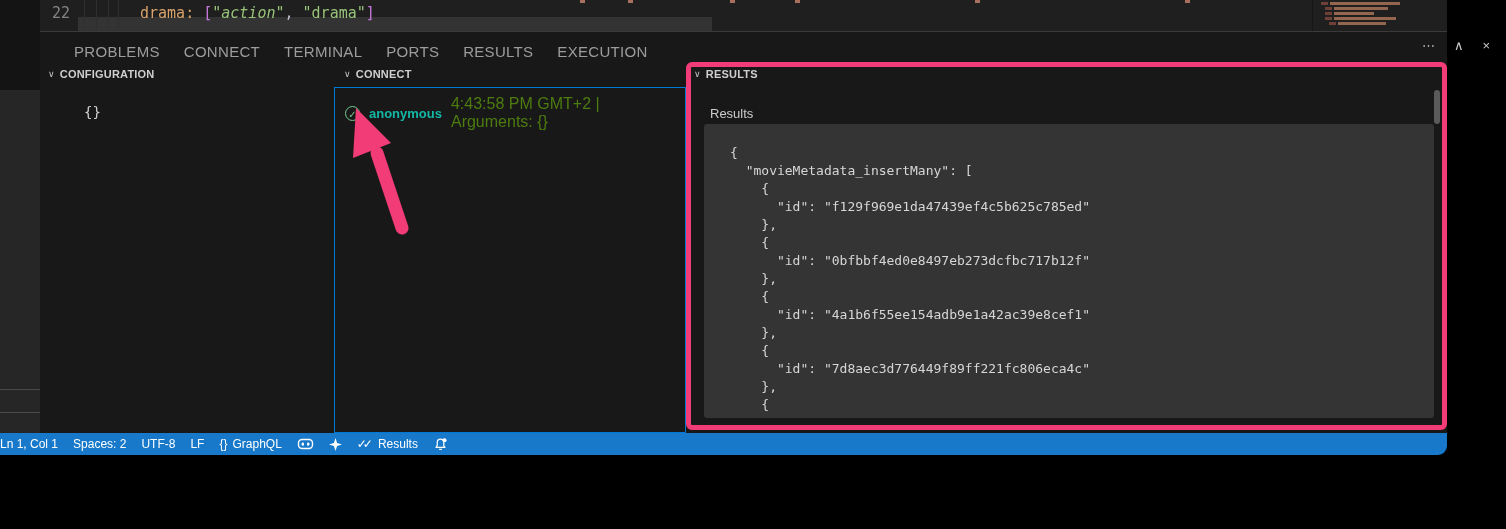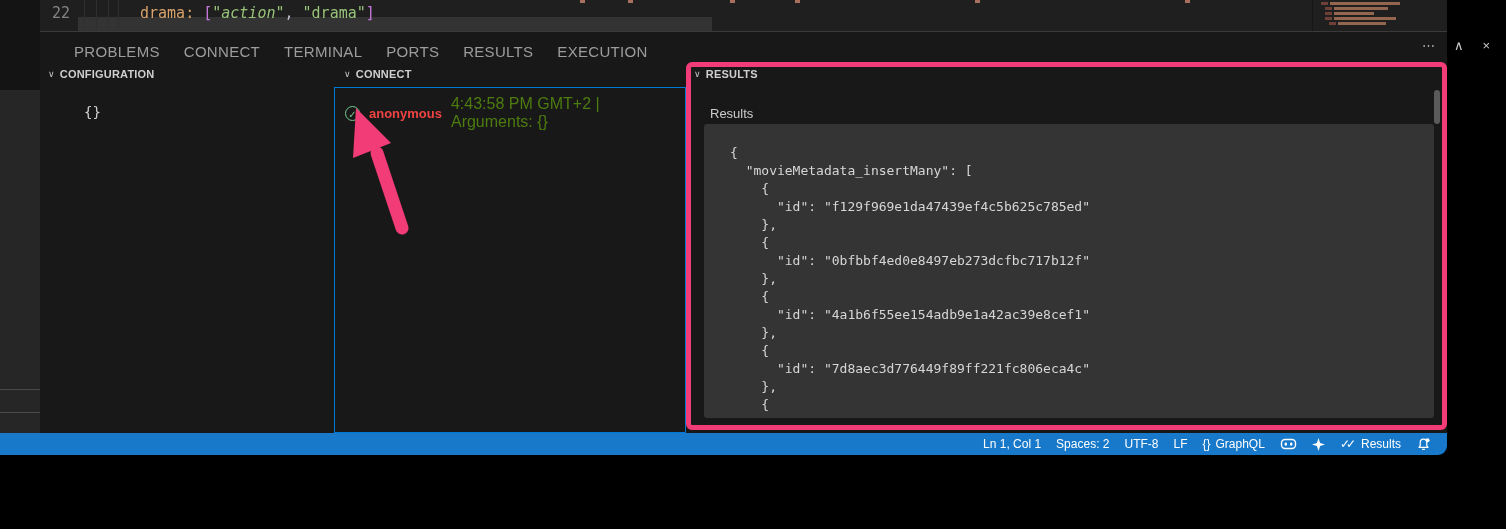--- a/index.html
+++ b/index.html
@@ -56,39 +56,39 @@
   .cfg-tab.active{color:#e7e7e7;border-bottom:1px solid #d0d0d0;}
   .cfg-value{margin:24px 0 0 44px;font-size:14px;color:#d0d0d0;}
 
   
   .hist-box{position:absolute;left:-2px;right:0;top:27px;bottom:0;
             border:1px solid #0078d4;box-sizing:border-box;}
   .hist-entry{display:flex;align-items:center;gap:9px;padding:7px 10px;cursor:pointer;}
   .hist-check{width:15px;height:15px;border:1.3px solid #73c991;border-radius:50%;
               color:#73c991;font-size:10px;line-height:15px;text-align:center;box-sizing:border-box;
               flex:0 0 auto;}
-  .hist-name{font-size:13px;font-weight:bold;color:#ef4444;}
+  .hist-name{font-size:13px;font-weight:bold;color:#14b8a6;}
   .hist-meta{font-size:16px;color:#4d7c0f;}
   .arrow-svg{position:absolute;left:0;top:0;pointer-events:none;z-index:6;}
 
   
   .results-label{position:absolute;left:24px;top:46px;font-size:13px;color:#cccccc;}
   .results-box{position:absolute;left:18px;top:64px;width:730px;height:294px;background:#343434;
                border-radius:3px;padding:20px 0 0 26px;box-sizing:border-box;overflow:hidden;
                font-size:13px;color:#d6d6d6;}
   .jline{white-space:pre;height:18px;line-height:18px;}
   .res-thumb{position:absolute;left:748px;top:30px;width:6px;height:34px;background:#5a5a5a;
              border-radius:3px;cursor:pointer;}
   .pink-rect{position:absolute;left:686px;top:62px;width:761px;height:368px;
              border:5px solid #f23c78;border-radius:6px;box-sizing:border-box;
              pointer-events:none;z-index:5;}
 
   
   .statusbar{position:absolute;left:0;top:433px;width:1447px;height:22px;background:#1879ca;
-             border-radius:0 0 9px 0;display:flex;align-items:center;justify-content:flex-end;
+             border-radius:0 0 9px 0;display:flex;align-items:center;
              gap:15px;padding-right:16px;box-sizing:border-box;font-size:12px;color:#ffffff;}
   .sb-item{cursor:pointer;display:flex;align-items:center;gap:5px;white-space:nowrap;}
   .dblcheck{letter-spacing:-4px;margin-right:4px;font-size:12px;}
   .sb-icon{display:flex;align-items:center;}
 </style>
 </head>
 <body>
 
 <div id="screen">
 

